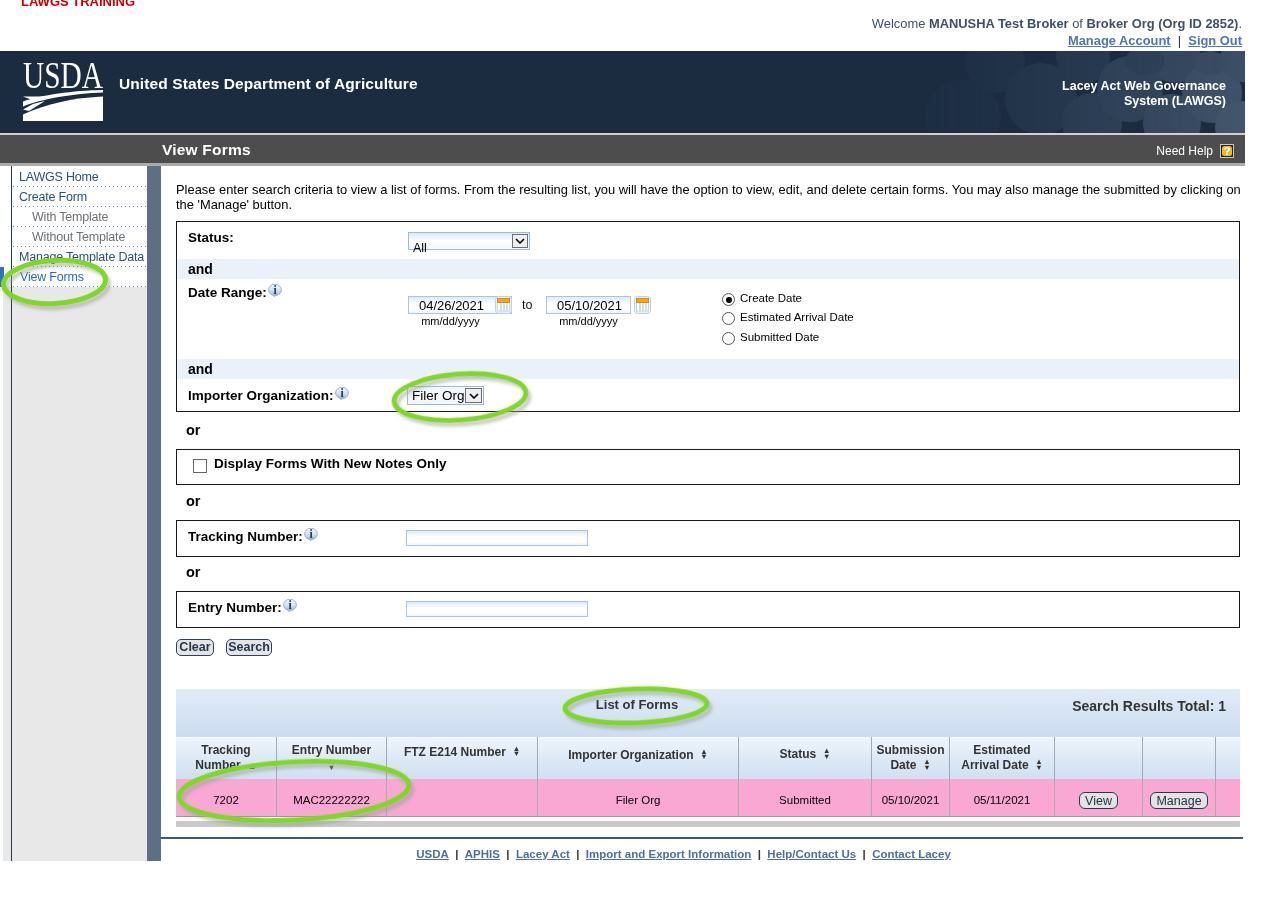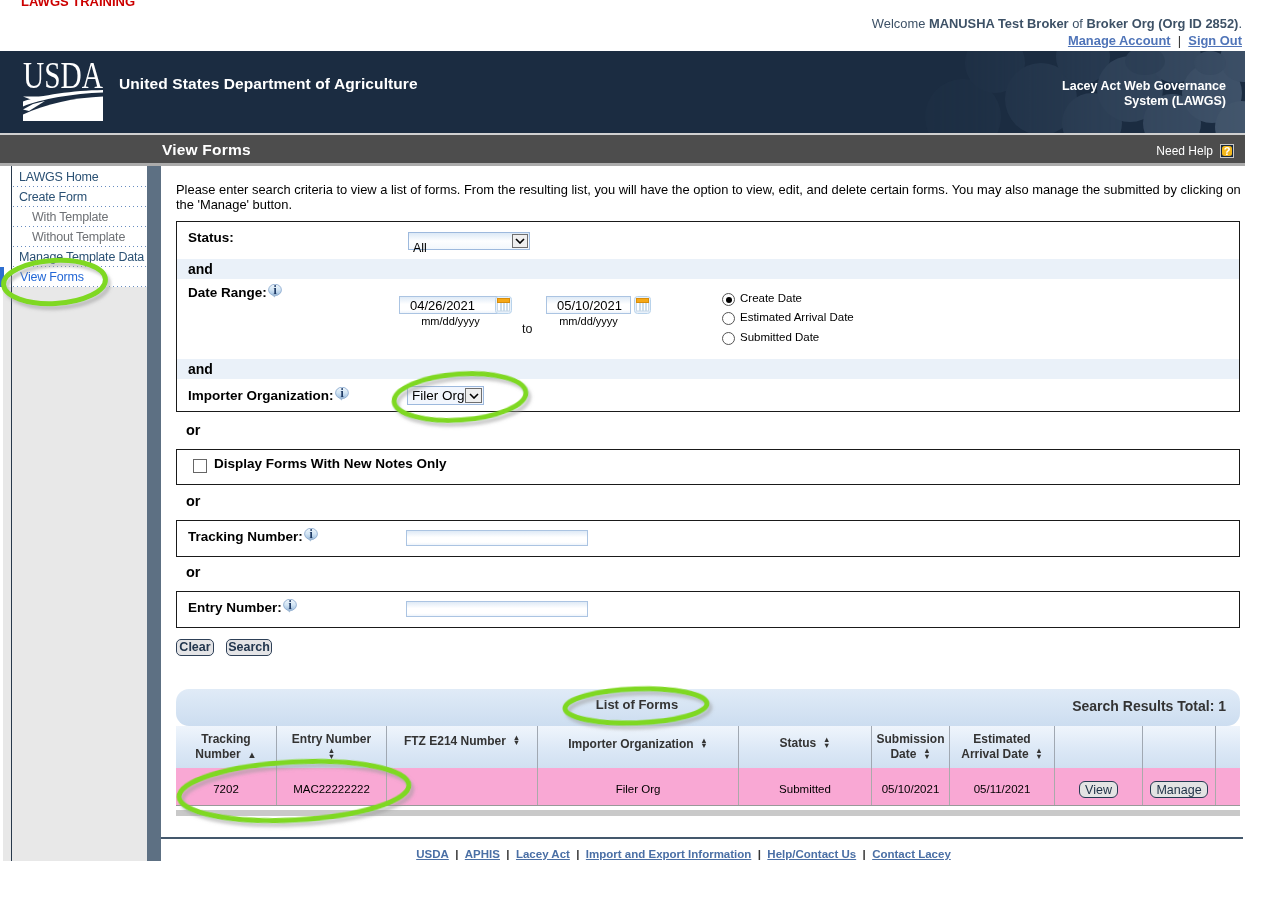--- a/index.html
+++ b/index.html
@@ -133,32 +133,32 @@
   </div>
   <div class="band" style="top:37px;height:20px;">
       <span style="position:absolute;left:11px;top:1.5px;font-weight:bold;font-size:14px;">and</span>
     </div>
   <div class="lbl" style="left:11px;top:62px;">Date Range:<svg class="ii" width="14" height="14" viewBox="0 0 14 14">
         <ellipse cx="7" cy="5.9" rx="6.4" ry="5.7" fill="url(#ig)" stroke="#8fadd0" stroke-width="0.9"></ellipse>
         <path d="M4.2 10.4 L6.3 13.6 L9.6 9.7 Z" fill="#9fb9d4"></path>
         <text x="7" y="9.8" text-anchor="middle" font-family="Liberation Serif,serif" font-size="11.5" font-weight="bold" fill="#16325e">i</text>
       </svg></div>
 
-  <div class="inp" style="left:222px;top:74px;width:83px;height:16px;padding-left:19px;">
+  <div class="inp" style="left:231px;top:74px;width:83px;height:16px;padding-left:19px;">
       <span style="position:absolute;left:10px;top:1px;font-size:13px;color:#000;">04/26/2021</span>
     </div>
   <svg class="abs" style="left:318px;top:74px;" width="17" height="18" viewBox="0 0 17 18">
     <rect x="0.5" y="0.5" width="16" height="17" rx="3" fill="#e8f1fa" stroke="#b8d2ea"></rect>
     <rect x="2.5" y="2.5" width="12" height="12.5" fill="#fff" stroke="#c7d8e8"></rect>
     <rect x="2.5" y="2.5" width="12" height="4" fill="#f5a817" stroke="#d88d0a"></rect>
     <rect x="5.2" y="7" width="1.6" height="8" fill="#c3d6e7"></rect>
       <rect x="8.2" y="7" width="1.6" height="8" fill="#c3d6e7"></rect>
       <rect x="11.2" y="7" width="1.6" height="8" fill="#c3d6e7"></rect>
   </svg>
-  <div class="abs" style="left:345px;top:76px;font-size:12.5px;color:#111;margin-top:24px;">to</div>
+  <div class="abs" style="left:345px;top:76px;font-size:12.5px;color:#111;">to</div>
   <div class="inp" style="left:369px;top:74px;width:83px;height:16px;">
       <span style="position:absolute;left:10px;top:1px;font-size:13px;color:#000;">05/10/2021</span>
     </div>
   <svg class="abs" style="left:457px;top:74px;" width="17" height="18" viewBox="0 0 17 18">
     <rect x="0.5" y="0.5" width="16" height="17" rx="3" fill="#e8f1fa" stroke="#b8d2ea"></rect>
     <rect x="2.5" y="2.5" width="12" height="12.5" fill="#fff" stroke="#c7d8e8"></rect>
     <rect x="2.5" y="2.5" width="12" height="4" fill="#f5a817" stroke="#d88d0a"></rect>
     <rect x="5.2" y="7" width="1.6" height="8" fill="#c3d6e7"></rect>
       <rect x="8.2" y="7" width="1.6" height="8" fill="#c3d6e7"></rect>
       <rect x="11.2" y="7" width="1.6" height="8" fill="#c3d6e7"></rect>
@@ -218,21 +218,21 @@
         <path d="M4.2 10.4 L6.3 13.6 L9.6 9.7 Z" fill="#9fb9d4"></path>
         <text x="7" y="9.8" text-anchor="middle" font-family="Liberation Serif,serif" font-size="11.5" font-weight="bold" fill="#16325e">i</text>
       </svg></div>
   <div class="inp" style="left:229px;top:9px;width:180px;height:14px;"></div>
 </div>
 
 <div class="btn" style="left:176px;top:638.5px;width:36px;">Clear</div>
 <div class="btn" style="left:226px;top:638.5px;width:44px;">Search</div>
 
 <div class="abs" style="left:176px;top:689px;width:1064px;">
-  <div style="position:relative;height:37px;background:linear-gradient(#e0ebf7,#ccddf0);border-radius:13px;">
+  <div style="position:relative;height:48px;background:linear-gradient(#e0ebf7,#ccddf0);">
     <div style="position:absolute;left:0;width:922px;top:8px;text-align:center;font-weight:bold;font-size:13px;color:#333;">List of Forms</div>
     <div style="position:absolute;right:14px;top:9px;font-weight:bold;font-size:14px;color:#333;">Search Results Total: 1</div>
   </div>
   <div id="thead" style="display:flex;height:42px;background:linear-gradient(180deg,#eff5fc 0%,#dce8f6 55%,#d0e0f1 100%);font-weight:bold;font-size:12px;color:#333;text-align:center;">
     <div class="th" style="width:101px;">
         <span>Tracking<br>Number&nbsp; <span class="sa">▲</span></span>
       </div>
     <div class="th" style="width:110px;">
         <span>Entry Number<br><span class="ud">
             <i>▲</i>

